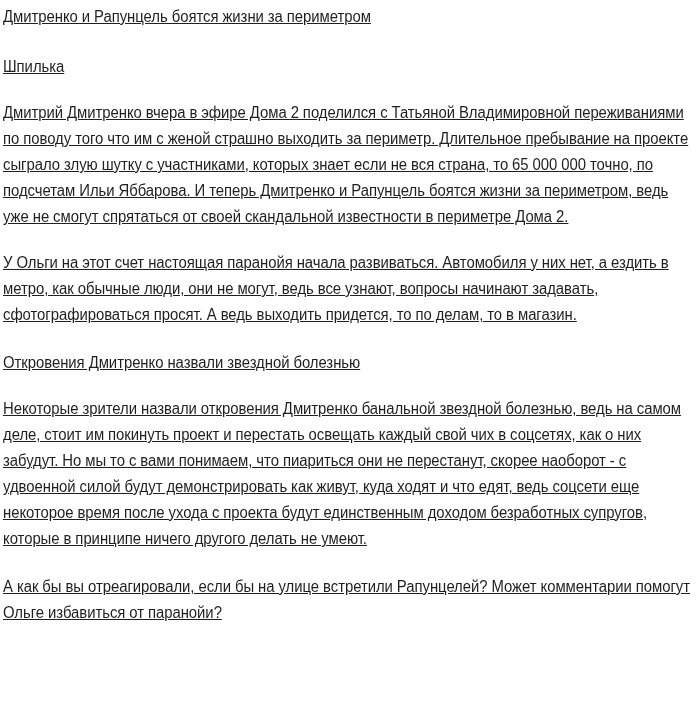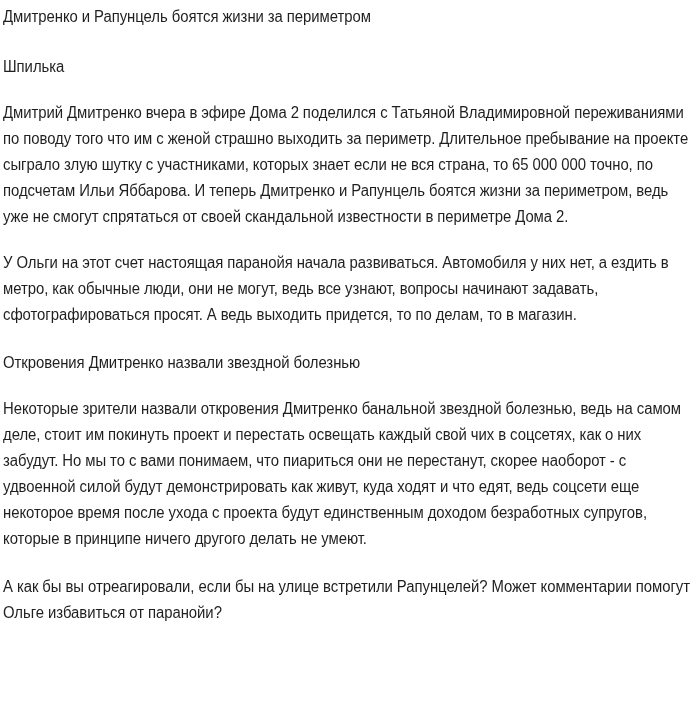--- a/index.html
+++ b/index.html
@@ -14,20 +14,21 @@
     overflow: hidden;
     font-family: "Liberation Sans", "DejaVu Sans", sans-serif;
     color: #1f1f1f;
     -webkit-font-smoothing: antialiased;
   }
   .article {
     box-sizing: border-box;
     width: 699px;
     padding: 0px 4px 0 3px;
     margin: 0;
+    text-decoration: underline;
   }
   .block {
     margin: 0;
     padding: 0;
     font-size: 15.6px;
     line-height: 26px;
     letter-spacing: -0.05px;
     word-spacing: -0.1px;
     text-align: left;
     white-space: normal;

